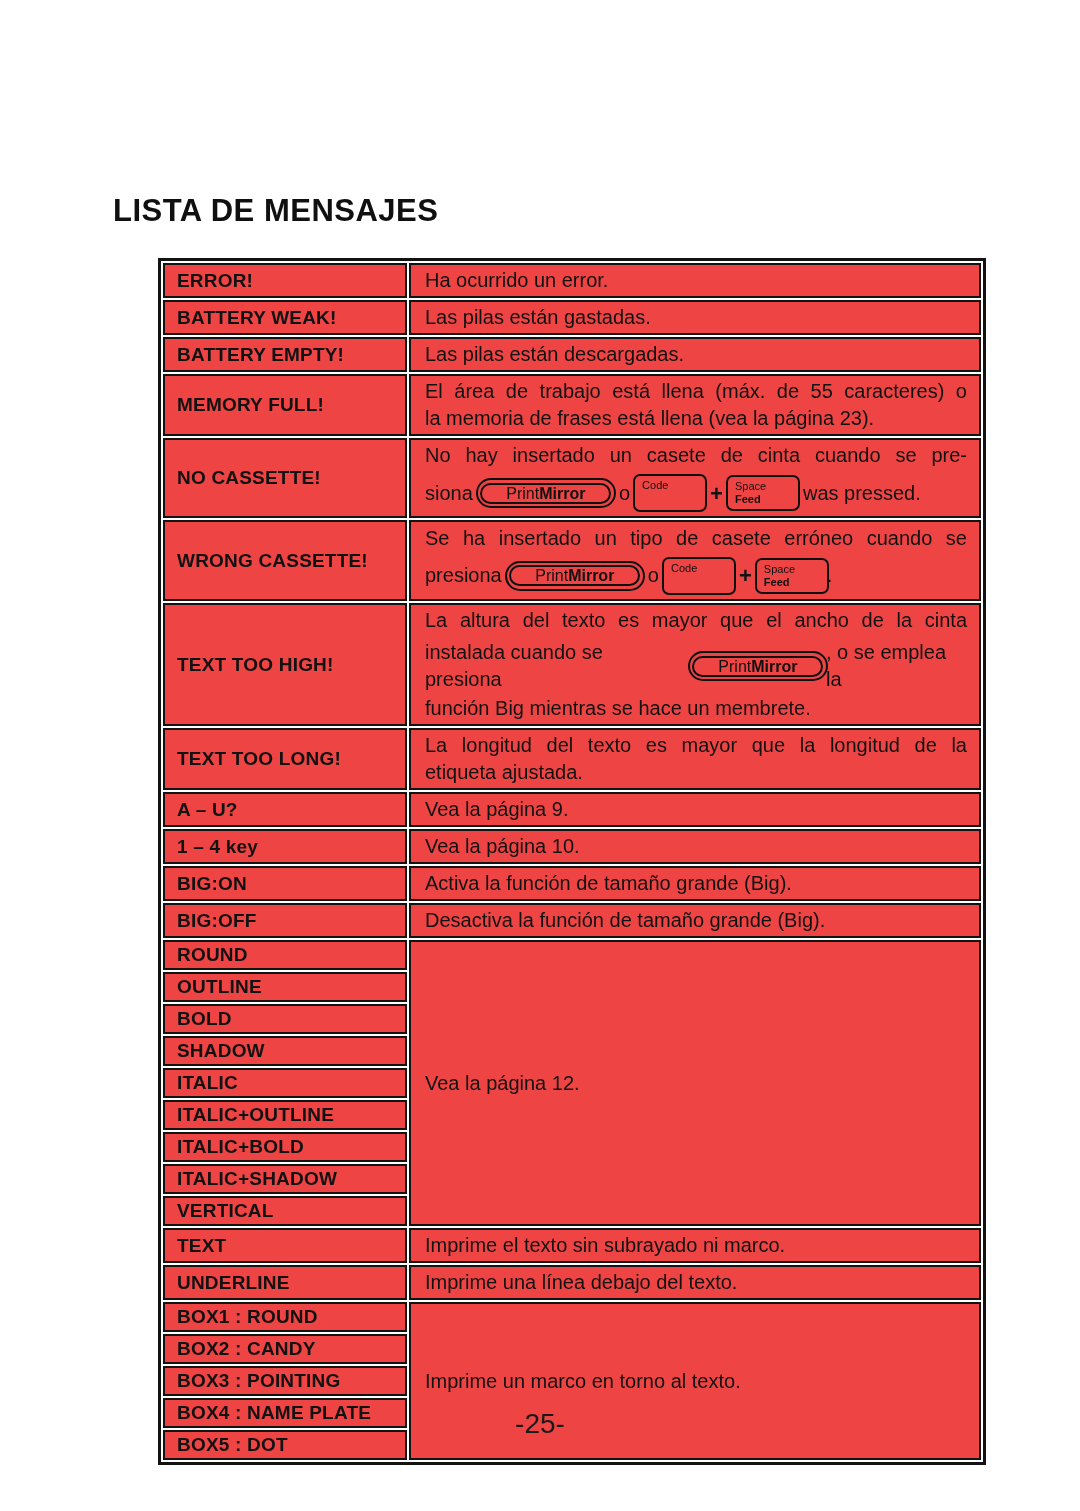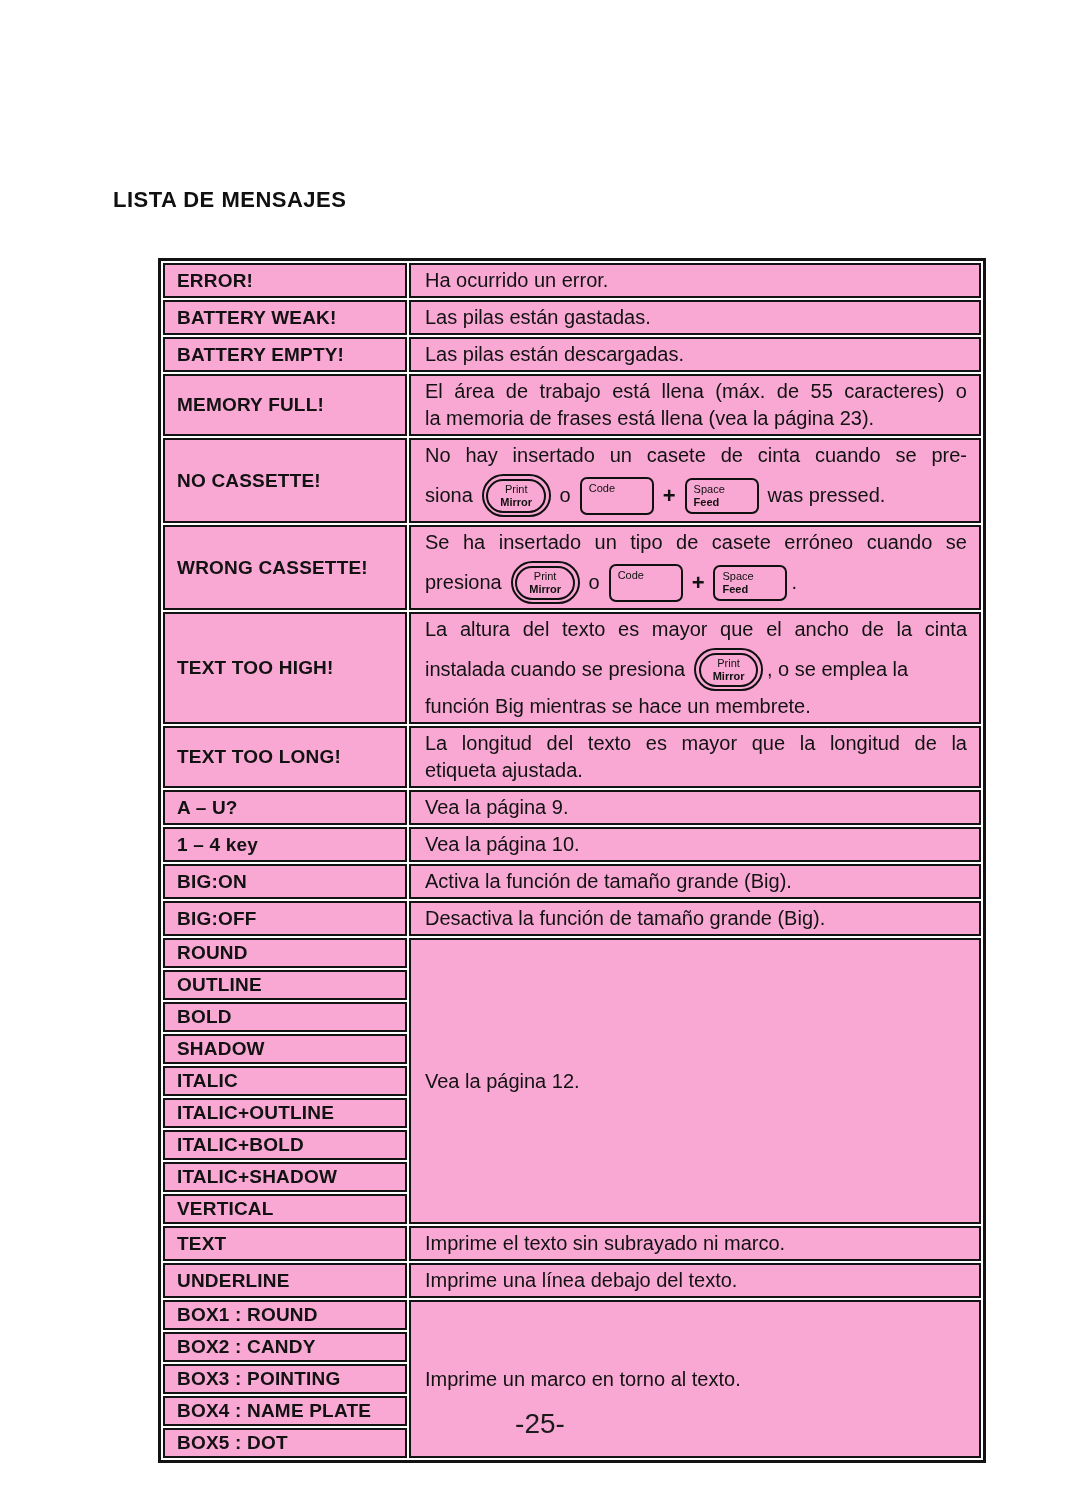--- a/index.html
+++ b/index.html
@@ -12,42 +12,42 @@
     height: 1511px;
     position: relative;
     font-family: "Liberation Sans", sans-serif;
     color: #121212;
     -webkit-font-smoothing: antialiased;
   }
   .page-title {
     position: absolute;
     left: 113px;
     top: 172px;
-    font-size: 22px;
+    font-size: 31px;
     font-weight: bold;
     letter-spacing: 0.5px;
     color: #101010;
   }
   .table-wrap {
     position: absolute;
     left: 158px;
     top: 258px;
     width: 828px;
   }
   table.msg-table {
     width: 100%;
     border: 3px solid #131313;
     border-collapse: separate;
     border-spacing: 2px;
     background: #ffffff;
   }
   td {
     border: 2px solid #131313;
     vertical-align: middle;
-    background: #f9a8d4;
+    background: #ef4444;
   }
   td.msg {
     width: 222px;
     font-weight: bold;
     font-size: 19px;
     letter-spacing: 0.2px;
     padding: 2px 6px 2px 12px;
     white-space: nowrap;
   }
   td.desc {
@@ -55,42 +55,42 @@
     padding: 2px 12px 2px 14px;
     line-height: 27px;
   }
   td.desc .just {
     text-align: justify;
     text-align-last: justify;
   }
   .keyline {
     display: flex;
     align-items: center;
-    gap: 9px;
+    gap: 3px;
     margin-top: 5px;
     margin-bottom: 2px;
   }
   .tight { margin-left: -5px; }
   
   .key { color: #101010; }
   .key-oval {
     display: inline-flex;
     border: 2.5px solid #101010;
     border-radius: 24px;
     padding: 2.5px;
     flex: none;
   }
   .key-oval .oval-inner {
     border: 2px solid #101010;
     border-radius: 20px;
-    padding: 2px 12px;
+    padding: 2px 24px;
     display: flex;
-    flex-direction: column;
+    flex-direction: row;
     align-items: center;
-    font-size: 11px;
+    font-size: 16px;
     line-height: 13px;
   }
   .key-rect {
     display: inline-flex;
     flex-direction: column;
     border: 2.5px solid #101010;
     border-radius: 7px;
     font-size: 11px;
     line-height: 13px;
     padding: 3px 8px 3px 7px;

